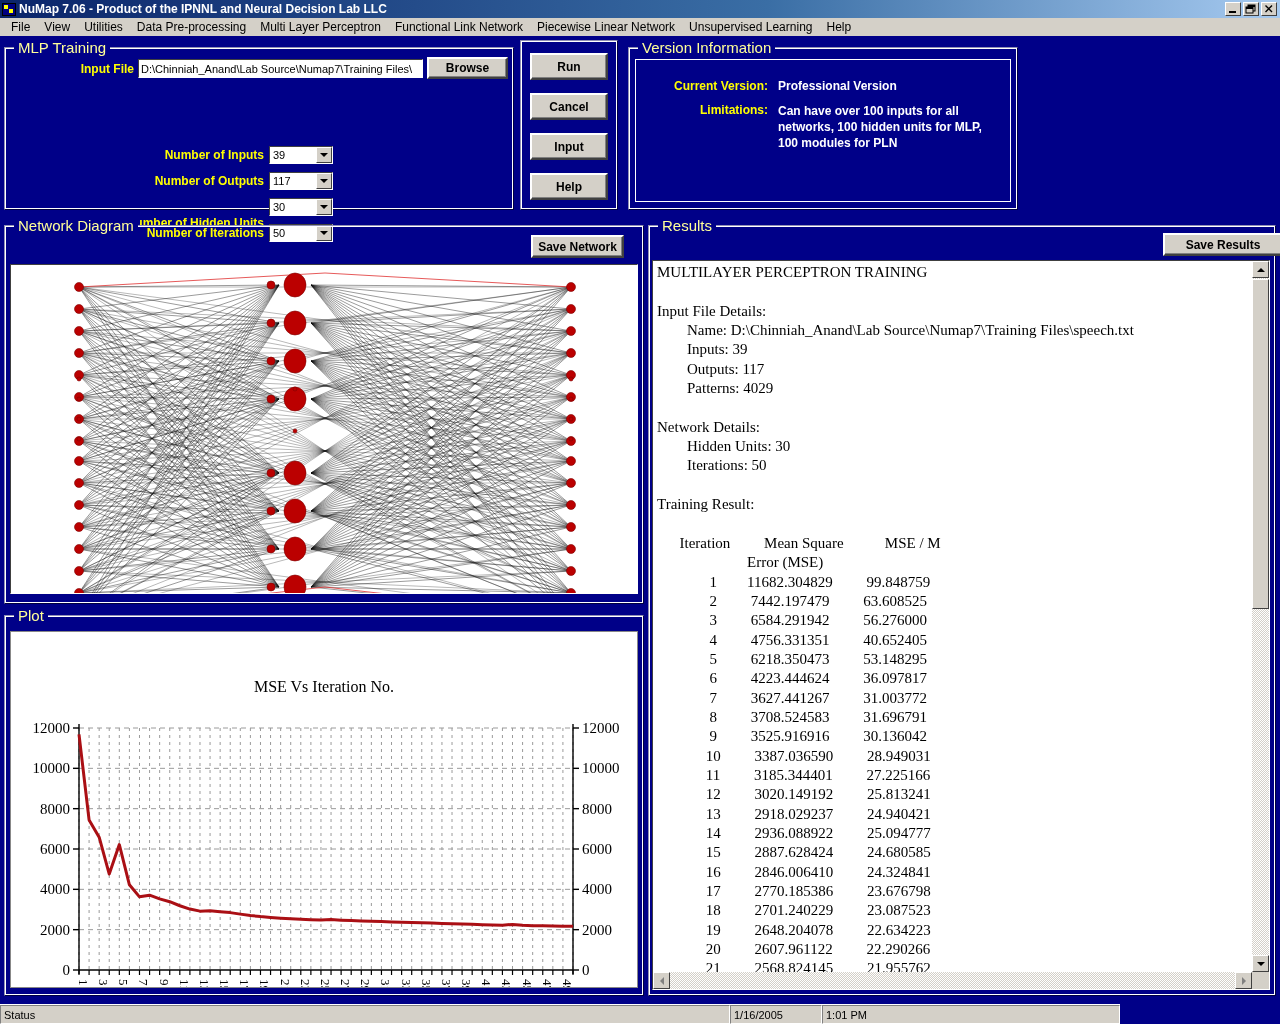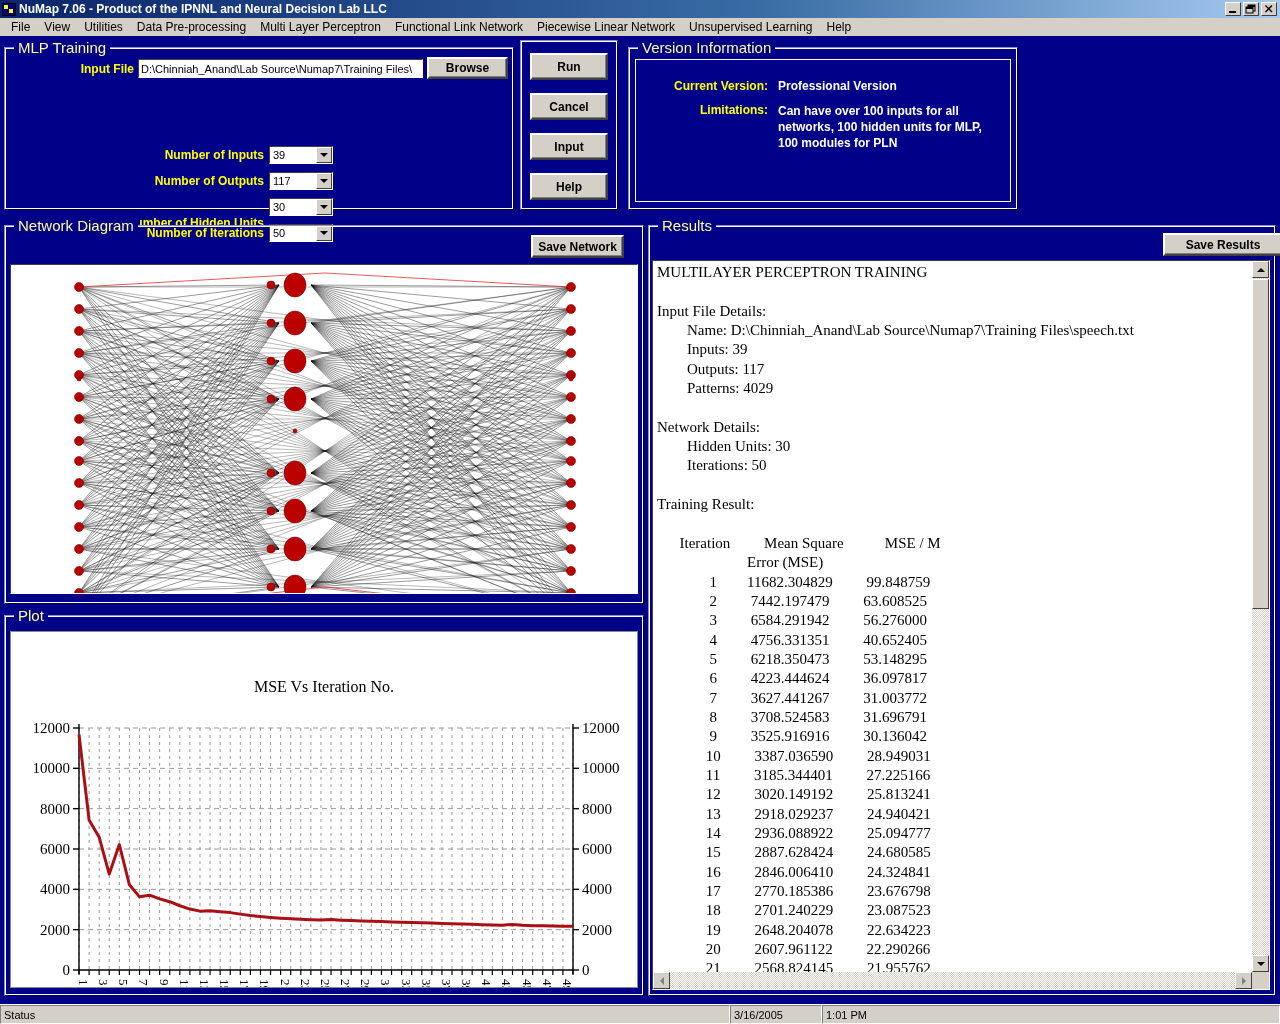--- a/index.html
+++ b/index.html
@@ -138,21 +138,21 @@
     border-right:1px solid #404040;border-bottom:1px solid #404040;
     box-sizing:border-box;
   }
   .arr-up{width:0;height:0;border-left:4px solid transparent;border-right:4px solid transparent;border-bottom:4px solid #000;}
   .arr-dn{width:0;height:0;border-left:4px solid transparent;border-right:4px solid transparent;border-top:4px solid #000;}
   .arr-lt{width:0;height:0;border-top:4px solid transparent;border-bottom:4px solid transparent;border-right:4px solid #808080;}
   .arr-rt{width:0;height:0;border-top:4px solid transparent;border-bottom:4px solid transparent;border-left:4px solid #808080;}
 
   
   .statusbar{
-    position:absolute;left:0;bottom:0;width:1280px;height:20px;
+    position:absolute;left:0;bottom:0;width:1120px;height:20px;
     background:#d4d0c8;display:flex;align-items:stretch;
     border-top:1px solid #fff;box-sizing:border-box;
   }
   .scell{
     border-top:1px solid #808080;border-left:1px solid #808080;
     border-right:1px solid #fff;border-bottom:1px solid #fff;
     box-sizing:border-box;display:flex;align-items:center;
     padding-left:3px;font-size:11px;color:#000;
   }
 
@@ -956,20 +956,20 @@
       </div>
       <div style="position:absolute;right:0;bottom:0;width:17px;height:17px;background:#d4d0c8;"></div>
     </div>
   </div>
 
   <div class="statusbar">
     <div class="scell" style="width:730px;">
       <span>Status</span>
     </div>
     <div class="scell" style="width:92px;">
-      <span>3/16/2005</span>
+      <span>1/16/2005</span>
     </div>
     <div class="scell" style="flex:1;">
       <span>1:01 PM</span>
     </div>
   </div>
 
 </div>
 
 </body></html>

